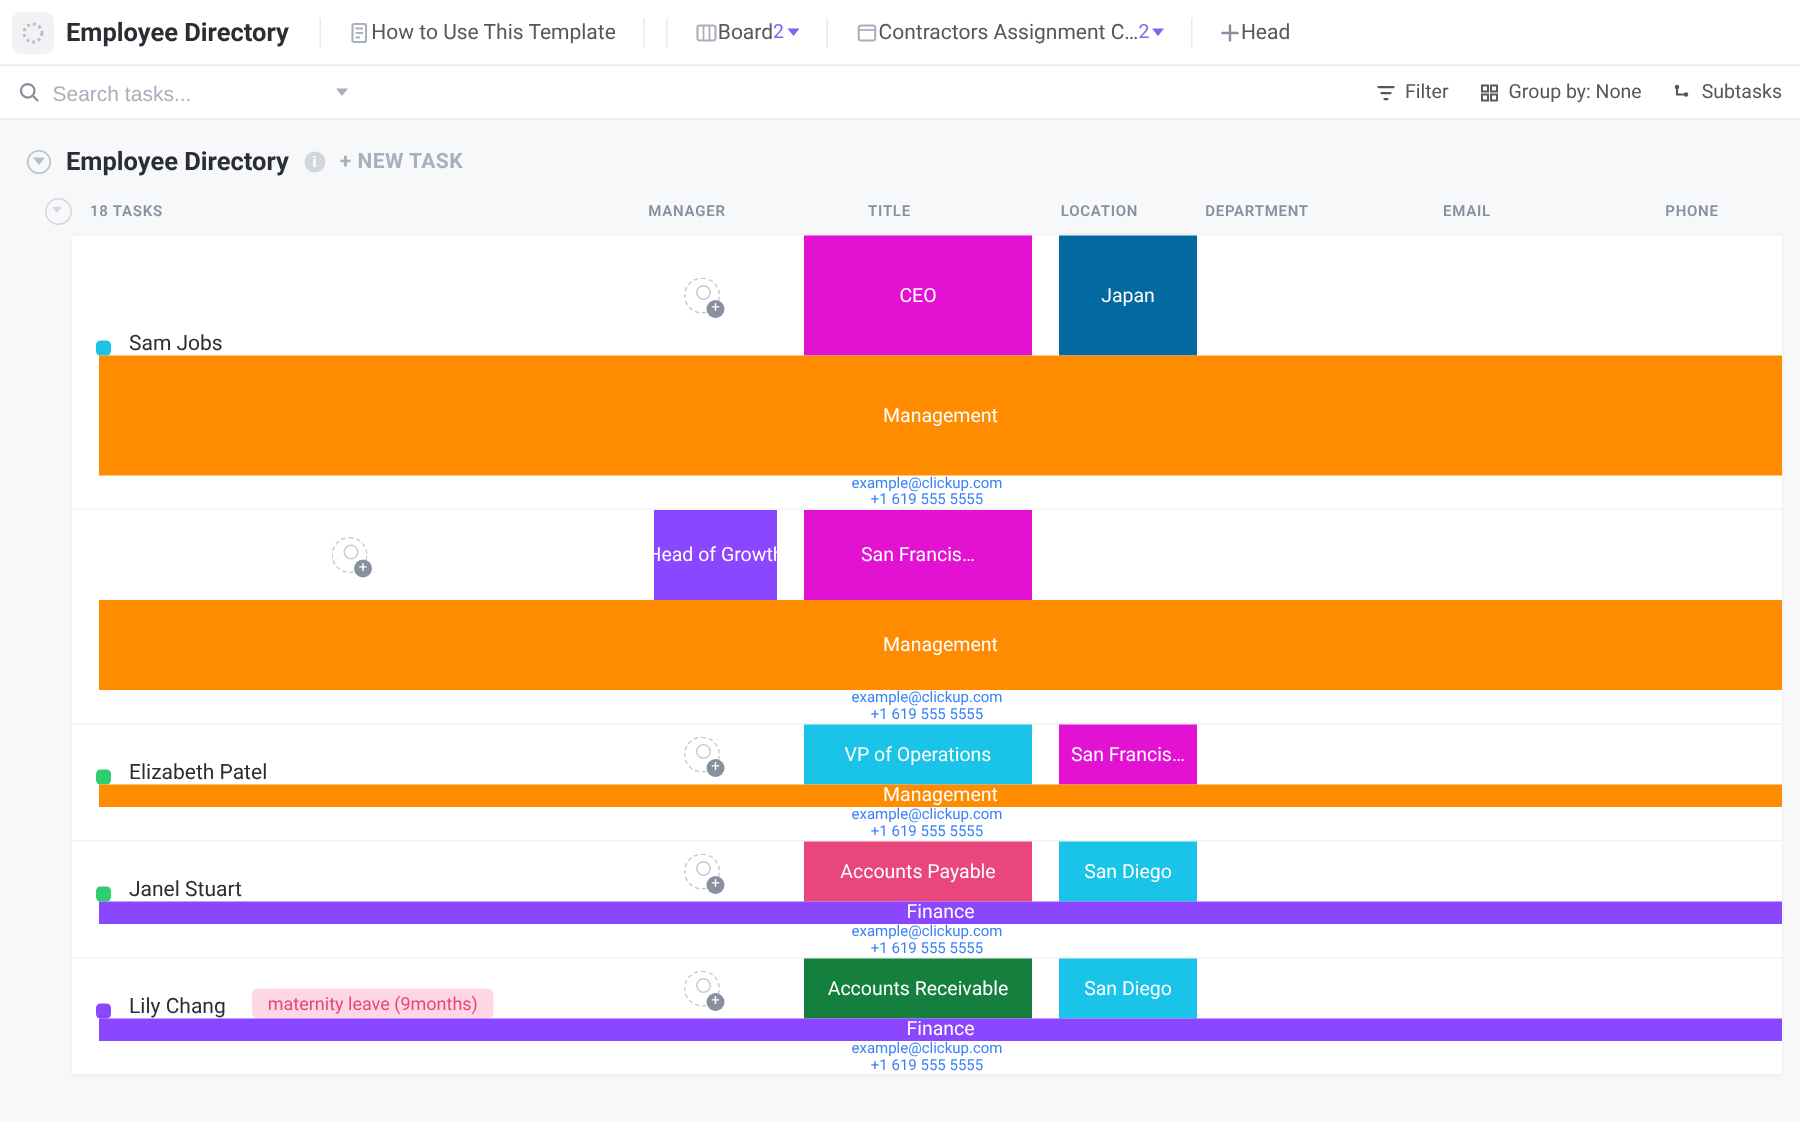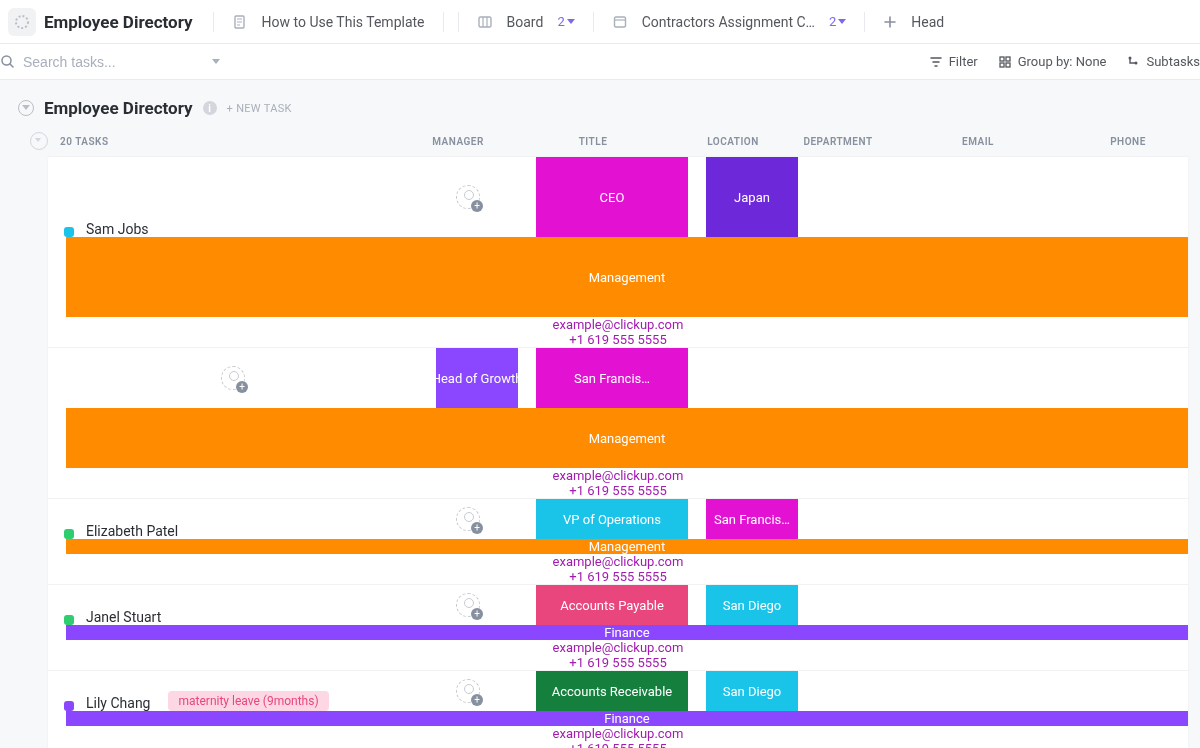--- a/index.html
+++ b/index.html
@@ -1,58 +1,58 @@
 <!DOCTYPE html>
 <html><head>
 <meta charset="utf-8">
 <style>
   * { box-sizing: border-box; margin: 0; padding: 0; }
   html, body { width: 1200px; height: 748px; font-family: -apple-system, BlinkMacSystemFont, "Segoe UI", Roboto, sans-serif; background: #f7f8f9; color: #2a2e34; overflow: hidden; }
   .topbar { display: flex; align-items: center; height: 44px; background: #fff; border-bottom: 1px solid #e8eaed; padding: 0 8px; gap: 2px; }
   .tb-icon { width: 28px; height: 28px; border-radius: 6px; background: #f1f2f4; display:flex; align-items:center; justify-content:center; margin-right: 6px;}
   .tb-title { font-weight: 700; font-size: 17px; margin-right: 12px; }
   .tb-sep { width: 1px; height: 20px; background: #e8eaed; margin: 0 6px; }
-  .tab { display: flex; align-items: center; gap: 14px; padding: 0 10px; height: 44px; font-size: 14px; color: #54575d; cursor: pointer; position: relative; }
+  .tab { display: flex; align-items: center; gap: 0; padding: 0 10px; height: 44px; font-size: 14px; color: #54575d; cursor: pointer; position: relative; }
   .tab.active { color: #7b68ee; }
   .tab.active::after { content:""; position:absolute; left:0; right:0; bottom:-1px; height:3px; background:#7b68ee; }
   .tab .count { color: #7b68ee; font-size: 13px; display:flex; align-items:center; gap:2px;}
   .tab .count.gray { color: #87909e; }
   .caret { width:0; height:0; border-left:4px solid transparent; border-right:4px solid transparent; border-top:5px solid currentColor; }
-  .searchbar { display:flex; align-items:center; height:36px; background:#fff; border-bottom:1px solid #e8eaed; padding:0 0; gap:8px; }
+  .searchbar { display:flex; align-items:center; height:36px; background:#fff; border-bottom:1px solid #e8eaed; padding:0 12px; gap:8px; }
   .search-wrap { display:flex; align-items:center; gap:8px; flex:0 0 220px; color:#87909e; }
   .search-input { border:none; outline:none; font-size:14px; flex:1; color:#2a2e34; }
   .search-input::placeholder { color:#a9afbc; }
   .tool-right { margin-left:auto; display:flex; gap:20px; align-items:center; font-size:13px; color:#54575d; }
   .tool-item { display:flex; align-items:center; gap:6px; cursor:pointer; }
   .section-head { display:flex; align-items:center; gap:10px; padding:18px 16px 8px 18px; }
   .sh-caret { width:16px; height:16px; border:1.5px solid #b9bec7; border-radius:50%; position:relative; }
   .sh-caret::after { content:""; position:absolute; top:4px; left:3px; width:0;height:0; border-left:4px solid transparent; border-right:4px solid transparent; border-top:5px solid #b9bec7;}
   .sh-title { font-weight:700; font-size:17px; }
   .sh-info { width:14px; height:14px; border-radius:50%; background:#d3d6dc; color:#fff; font-size:10px; display:flex; align-items:center; justify-content:center; font-weight:700;}
-  .sh-new { font-size:11px; font-weight:400; color:#a9afbc; letter-spacing:0.3px; }
+  .sh-new { font-size:14px; font-weight:700; color:#a9afbc; letter-spacing:0.3px; }
   .grid { margin-left: 48px; margin-right:12px; background:#fff; border-radius:4px 0 0 0; box-shadow: 0 1px 3px rgba(0,0,0,0.05);}
   .col-head-outer { display:flex; align-items:center; height:30px; padding-left:20px; gap:12px;}
   .ch-caret { width:18px; height:18px; border:1.5px solid #d3d6dc; border-radius:50%; position:relative; margin-left:-38px;}
   .ch-caret::after{content:""; position:absolute; top:5px; left:4px; width:0;height:0; border-left:3.5px solid transparent; border-right:3.5px solid transparent; border-top:4.5px solid #d3d6dc;}
   .ch-count { font-size:10px; font-weight:600; color:#87909e; letter-spacing:0.5px; }
   .cols { display:grid; grid-template-columns: 370px 100px 170px 110px 100px 180px 120px; align-items:stretch; }
   .cols.header > div { display:flex; align-items:center; justify-content:center; font-size:10px; font-weight:600; color:#87909e; letter-spacing:0.5px; }
   .row { border-top:1px solid #f1f2f4; min-height:40px; }
   .row .cols { min-height:40px; }
   .c-name { display:flex; align-items:flex-end; gap:12px; padding-left:16px; }
   .status-sq { width:10px; height:10px; border-radius:3px; }
   .name-txt { font-size:14px; color:#2a2e34; }
   .badge { font-size:12px; background:#fdd7e4; color:#e8467c; padding:3px 10px; border-radius:4px; margin-left:6px; }
   .c-mgr { display:flex; align-items:center; justify-content:center; }
   .mgr-ic { width:24px; height:24px; border:1.5px dashed #c7cbd1; border-radius:50%; position:relative; }
   .mgr-ic::after { content:"+"; position:absolute; right:-4px; bottom:-4px; width:12px; height:12px; background:#87909e; color:#fff; border-radius:50%; font-size:10px; line-height:12px; text-align:center; }
   .mgr-ic::before { content:""; position:absolute; top:4px; left:7px; width:8px; height:8px; border:1.5px solid #c7cbd1; border-radius:50%; }
   .cell { display:flex; align-items:center; justify-content:center; font-size:13px; }
   .chip { width:100%; height:100%; display:flex; align-items:center; justify-content:center; color:#fff; font-size:13px; padding:0 22px; overflow:hidden; white-space:nowrap;margin-left:18px; }
-  .c-email, .c-phone { color:#a21caf; font-size:13px; }
+  .c-email, .c-phone { color:#3b82f6; font-size:10px; }
   .row.tall .cols, .row.tall .chip { min-height:80px; }
   .row.med .cols, .row.med .chip { min-height:60px; }
   svg { display:block; }
 </style>
 </head>
 <body>
 
 <div class="topbar">
   <div class="tb-icon">
     <svg width="16" height="16" viewBox="0 0 16 16">
@@ -146,21 +146,21 @@
 <div class="section-head">
   <div class="sh-caret"></div>
   <div class="sh-title">Employee Directory</div>
   <div class="sh-info">i</div>
   <div class="sh-new">+ NEW TASK</div>
 </div>
 
 <div style="display:flex; padding-left:48px; padding-right:12px; align-items:center;">
   <div class="col-head-outer" style="width:370px;">
     <div class="ch-caret"></div>
-    <span class="ch-count">20 TASKS</span>
+    <span class="ch-count">18 TASKS</span>
   </div>
   <div class="cols header" style="grid-template-columns:100px 170px 110px 100px 180px 120px; flex:1;">
     <div>MANAGER</div>
     <div>TITLE</div>
     <div>LOCATION</div>
     <div>DEPARTMENT</div>
     <div>EMAIL</div>
     <div>PHONE</div>
   </div>
 </div>
@@ -173,21 +173,21 @@
         <span class="name-txt">Sam Jobs</span>
 
       </div>
       <div class="c-mgr cell">
           <div class="mgr-ic"></div>
         </div>
       <div class="cell">
           <div class="chip" style="background:#e312d2">CEO</div>
         </div>
       <divințrow class="cell">
-          <div class="chip" style="background:#6d28d9">Japan</div>
+          <div class="chip" style="background:#0369a1">Japan</div>
         </divințrow>
       </div>
       <div class="cell">
         <div class="chip" style="background:#ff8b00">Management</div>
       </div>
       <div class="cell c-email">example@clickup.com</div>
       <div class="cell c-phone">+1 619 555 5555</div>
     </div>
     <div class="row med">
     <div class="cols">

